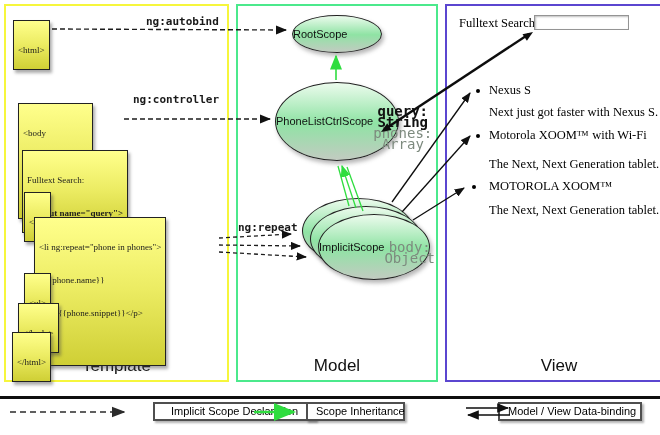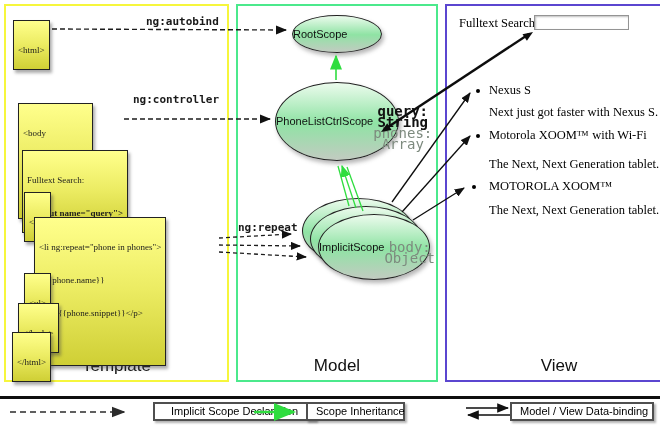--- a/index.html
+++ b/index.html
@@ -139,21 +139,21 @@
 <div class="view-text" style="left:489px; top:128px;">Motorola XOOM™  with Wi-Fi</div>
 <div class="view-text" style="left:489px; top:157px;">The Next, Next Generation tablet.</div>
 
 <span class="bullet" style="left:472px; top:185px;"></span>
 <div class="view-text" style="left:489px; top:179px;">MOTOROLA XOOM™</div>
 <div class="view-text" style="left:489px; top:203px;">The Next, Next Generation tablet.</div>
 
 <div class="sep-line"></div>
 <div class="legend-box" style="left:153px; width:163px;">Implicit Scope Declaration</div>
 <div class="legend-box" style="left:306px; width:99px;text-align:right;">Scope Inheritance</div>
-<div class="legend-box" style="left:498px; width:144px;margin-left:12px;">Model / View Data-binding</div>
+<div class="legend-box" style="left:498px; width:144px;">Model / View Data-binding</div>
 
 <svg class="overlay" viewBox="0 0 660 435">
   <defs>
     <marker id="mBlack" viewBox="0 0 10 8" refX="9" refY="4" markerWidth="8" markerHeight="6.5" orient="auto">
       <path d="M0,0 L10,4 L0,8 z" fill="#111"></path>
     </marker>
     <marker id="mGreen" viewBox="0 0 10 8" refX="9" refY="4" markerWidth="9.5" markerHeight="7.5" orient="auto">
       <path d="M0,0 L10,4 L0,8 z" fill="#2fdd3f"></path>
     </marker>
     <marker id="mGray" viewBox="0 0 10 8" refX="9" refY="4" markerWidth="8.5" markerHeight="7" orient="auto">

